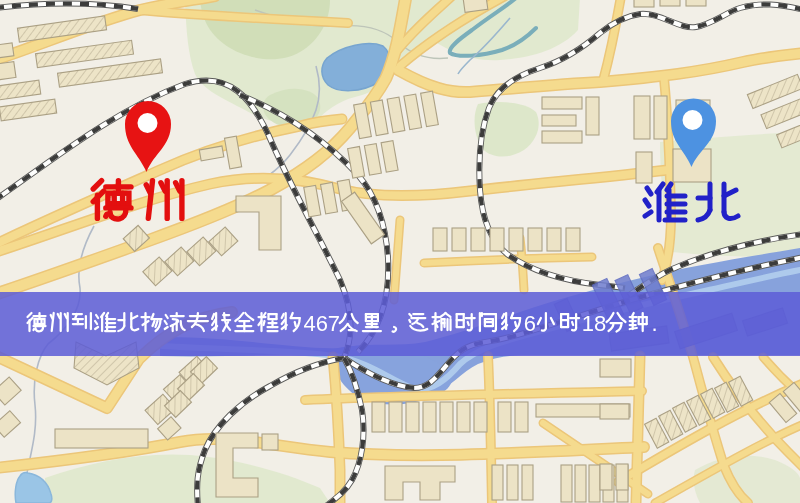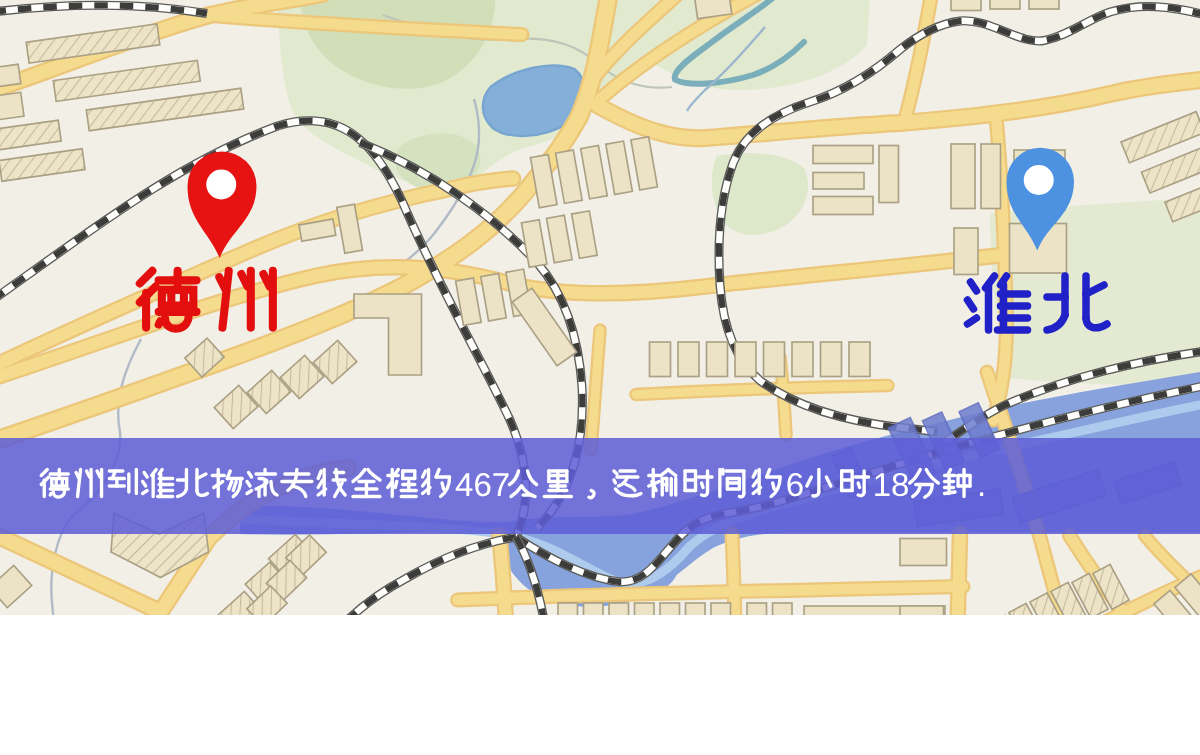--- a/index.html
+++ b/index.html
@@ -1,16 +1,16 @@
 <!DOCTYPE html>
 <html><head>
 <meta charset="utf-8">
 <style>
   html,body{margin:0;padding:0;background:#fff;}
-  #map{position:relative;width:800px;height:410px;overflow:hidden;font-family:"Liberation Sans", sans-serif;filter:blur(0.35px) saturate(0.96);}
+  #map{position:relative;width:800px;height:503px;overflow:hidden;font-family:"Liberation Sans", sans-serif;filter:blur(0.35px) saturate(0.96);}
   .rc{fill:none;stroke:#ecc169;stroke-linecap:round;stroke-linejoin:round;}
   .rf{fill:none;stroke:#f7d980;stroke-linecap:round;stroke-linejoin:round;}
   .bld{fill:#ebe1c1;stroke:#a39778;stroke-width:1.1;}
   .bldh{fill:url(#hatch);stroke:#a39778;stroke-width:1.1;}
   .rwb{fill:none;stroke:#4a4a4a;stroke-width:6;}
   .rww{fill:none;stroke:#ffffff;stroke-width:4.2;}
   .rwd{fill:none;stroke:#282828;stroke-width:4.2;stroke-dasharray:9 8;}
 </style>
 </head>
 <body>

